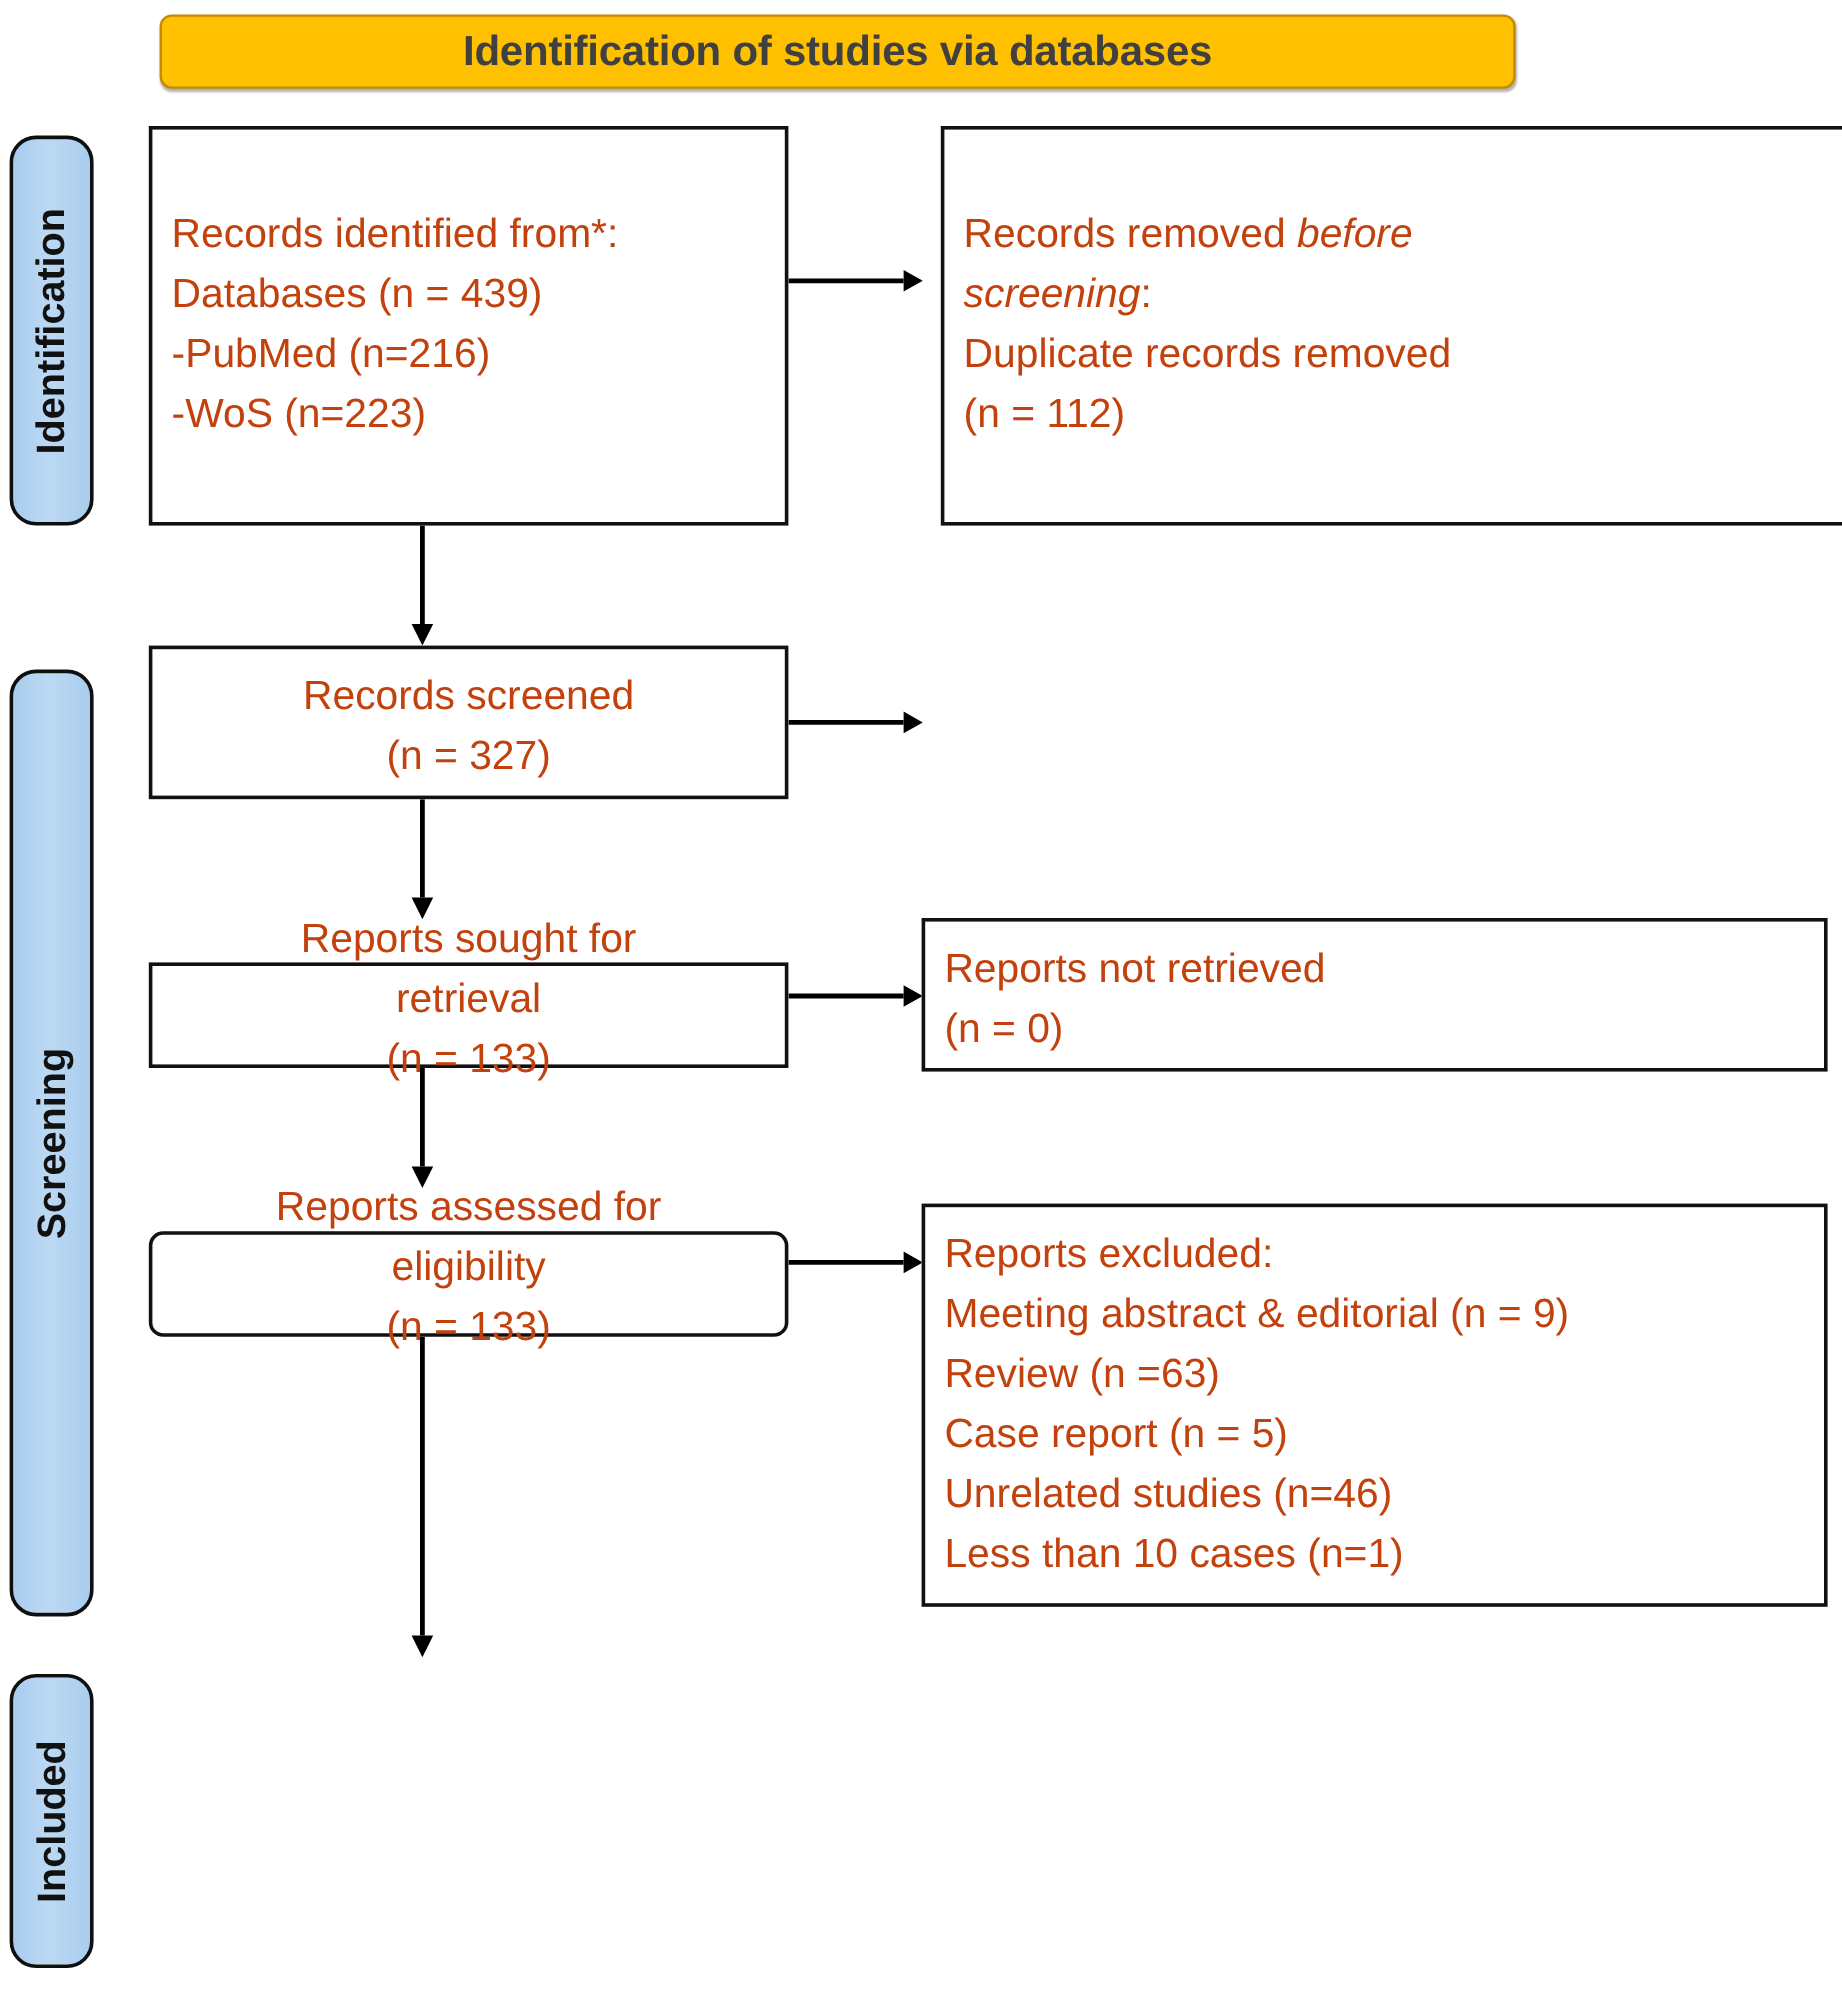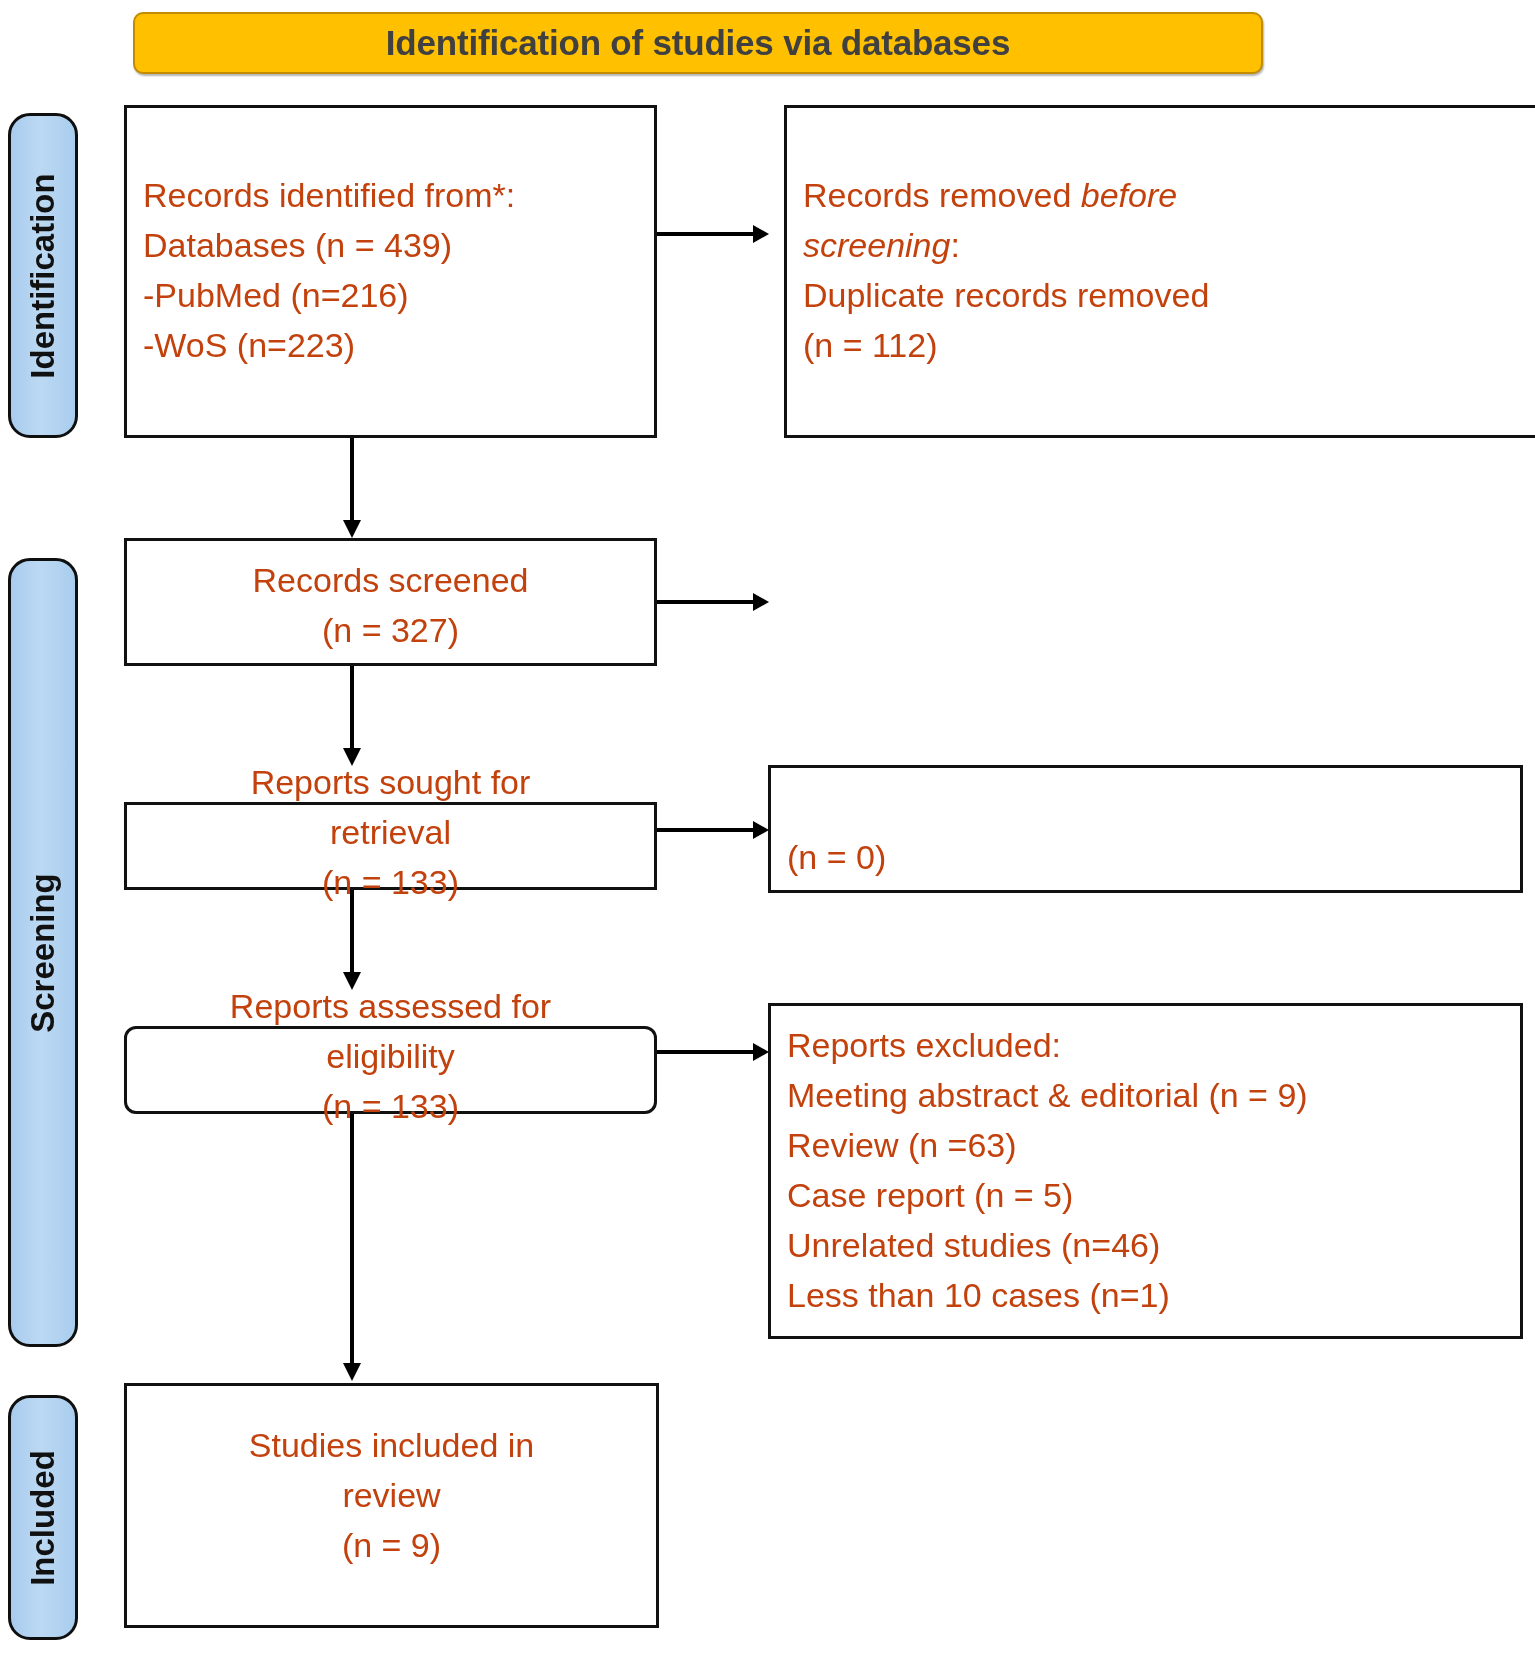--- a/index.html
+++ b/index.html
@@ -165,21 +165,21 @@
   </div>
 
   <div class="conn" style="left:657px; top:818px; width:112px; height:24px;">
     <svg width="112" height="24" viewBox="0 0 112 24">
       <line x1="0" y1="12" x2="96" y2="12" stroke="#000" stroke-width="4"></line>
       <polygon points="96,3 112,12 96,21" fill="#000"></polygon>
     </svg>
   </div>
 
   <div class="flow-box left" style="left:768px; top:765px; width:755px; height:128px;">
-    <div class="btext" style="top:14px;"><br><span>(n = 0)</span></div>
+    <div class="btext" style="top:14px;"><span>Reports not retrieved</span><br><span>(n = 0)</span></div>
   </div>
 
   <div class="conn" style="left:340px; top:890px; width:24px; height:100px;">
     <svg width="24" height="100" viewBox="0 0 24 100">
       <line x1="12" y1="0" x2="12" y2="82" stroke="#000" stroke-width="4"></line>
       <polygon points="3,82 21,82 12,100" fill="#000"></polygon>
     </svg>
   </div>
 
   <div class="flow-box center" style="left:124px; top:1026px; width:533px; height:88px;border-radius:12px;">
@@ -197,17 +197,14 @@
     <div class="btext" style="top:14px;"><span>Reports excluded:</span><br><span>Meeting abstract &amp; editorial (n = 9)</span><br><span>Review (n =63)</span><br><span>Case report (n = 5)</span><br><span>Unrelated studies (n=46)</span><br><span>Less than 10 cases (n=1)</span></div>
   </div>
 
   <div class="conn" style="left:340px; top:1114px; width:24px; height:267px;">
     <svg width="24" height="267" viewBox="0 0 24 267">
       <line x1="12" y1="0" x2="12" y2="249" stroke="#000" stroke-width="4"></line>
       <polygon points="3,249 21,249 12,267" fill="#000"></polygon>
     </svg>
   </div>
 
-  <div class="flow-box center" style="left:124px; top:1383px; width:535px; height:245px;">
-    <div class="btext" style="top:34px;"><span>Studies included in</span><br><span>review</span><br><span>(n = 9)</span></div>
-  </div>
 
 </div>
 
 </body></html>

